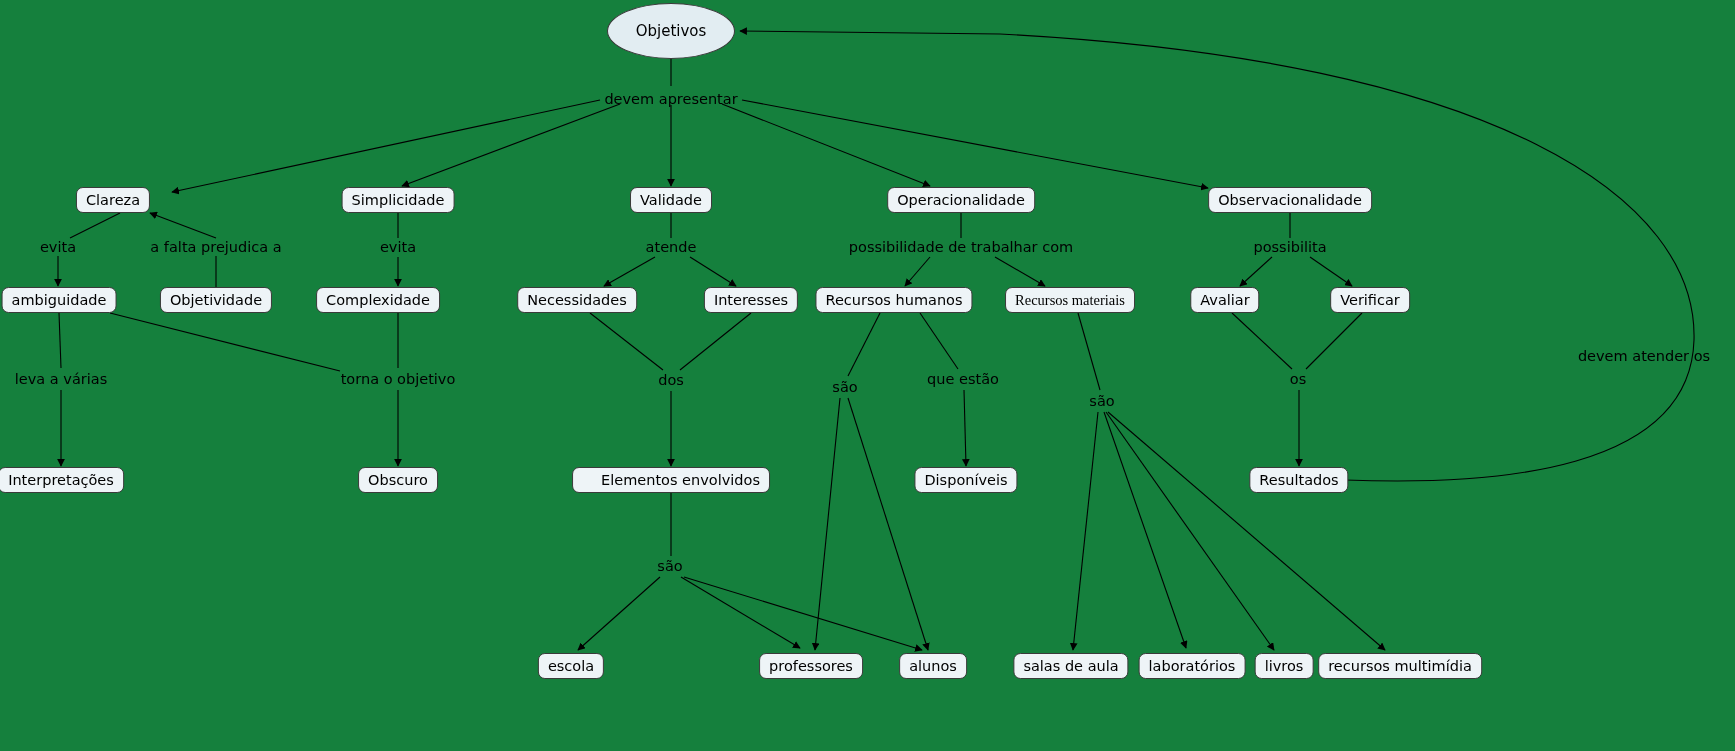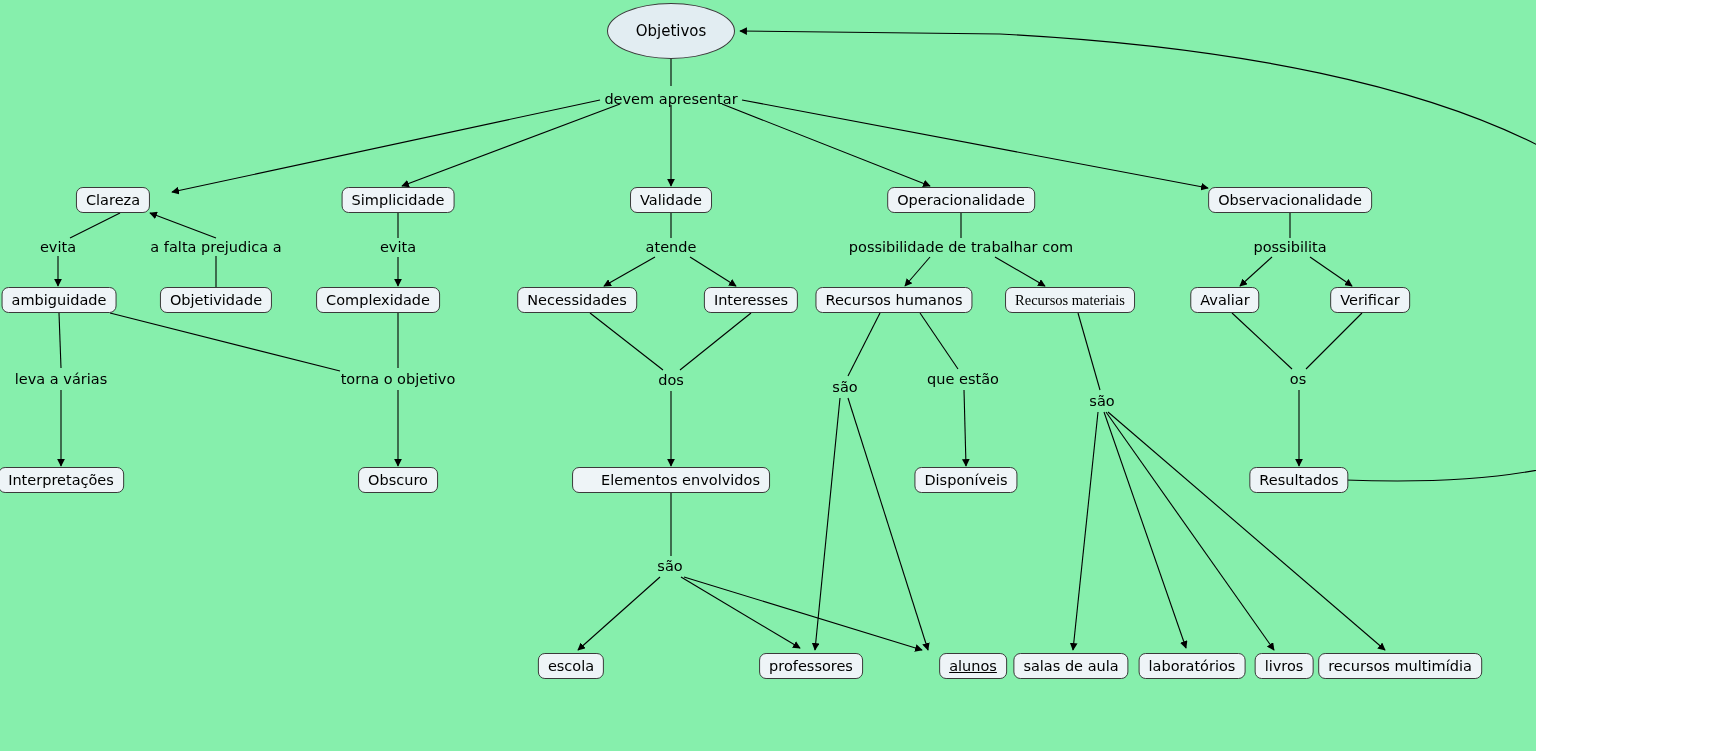--- a/index.html
+++ b/index.html
@@ -5,24 +5,24 @@
   html, body {
     margin: 0;
     padding: 0;
     background: #ffffff;
   }
   body {
     font-family: "DejaVu Sans", sans-serif;
   }
   #canvas {
     position: relative;
-    width: 1536px;
+    width: 1735px;
     height: 751px;
     overflow: hidden;
-    background: #86efac;
+    background: #15803d;
   }
   #edges {
     position: absolute;
     left: 0;
     top: 0;
     width: 1735px;
     height: 751px;
   }
   .node {
     position: absolute;
@@ -197,21 +197,21 @@
   </div>
   <div class="node" style="left:671px; top:480px;padding-left:28px;">
     <span>Elementos envolvidos</span>
   </div>
   <div class="node" style="left:571px; top:666px;">
     <span>escola</span>
   </div>
   <div class="node" style="left:811px; top:666px;">
     <span>professores</span>
   </div>
-  <div class="node" style="left:973px; top:666px;text-decoration:underline;">
+  <div class="node" style="left:933px; top:666px;">
     <span>alunos</span>
   </div>
   <div class="node" style="left:1071px; top:666px;">
     <span>salas de aula</span>
   </div>
   <div class="node" style="left:1192px; top:666px;">
     <span>laboratórios</span>
   </div>
   <div class="node" style="left:1284px; top:666px;">
     <span>livros</span>

